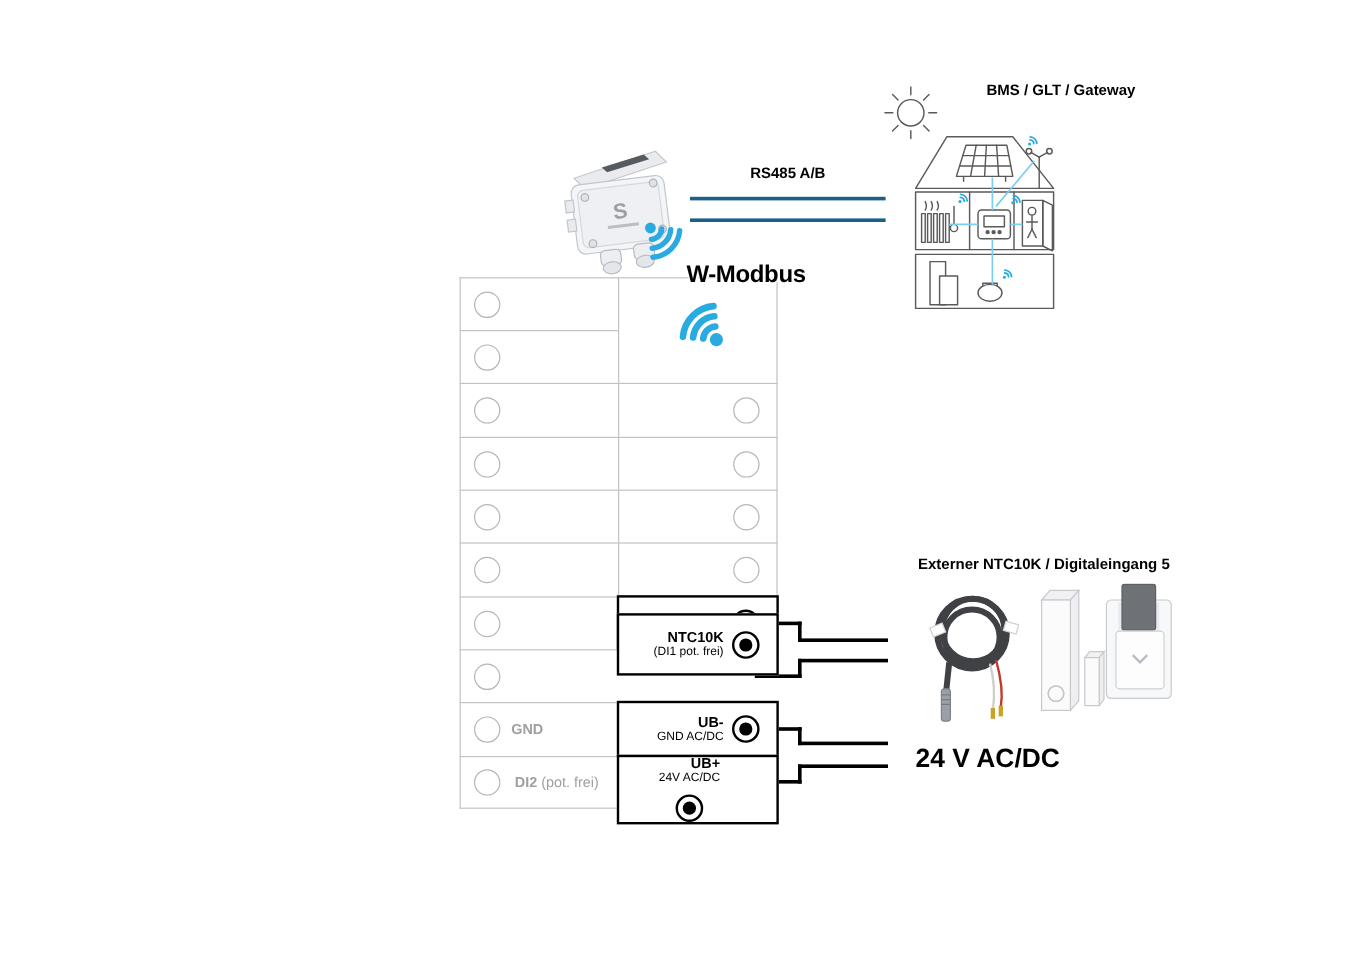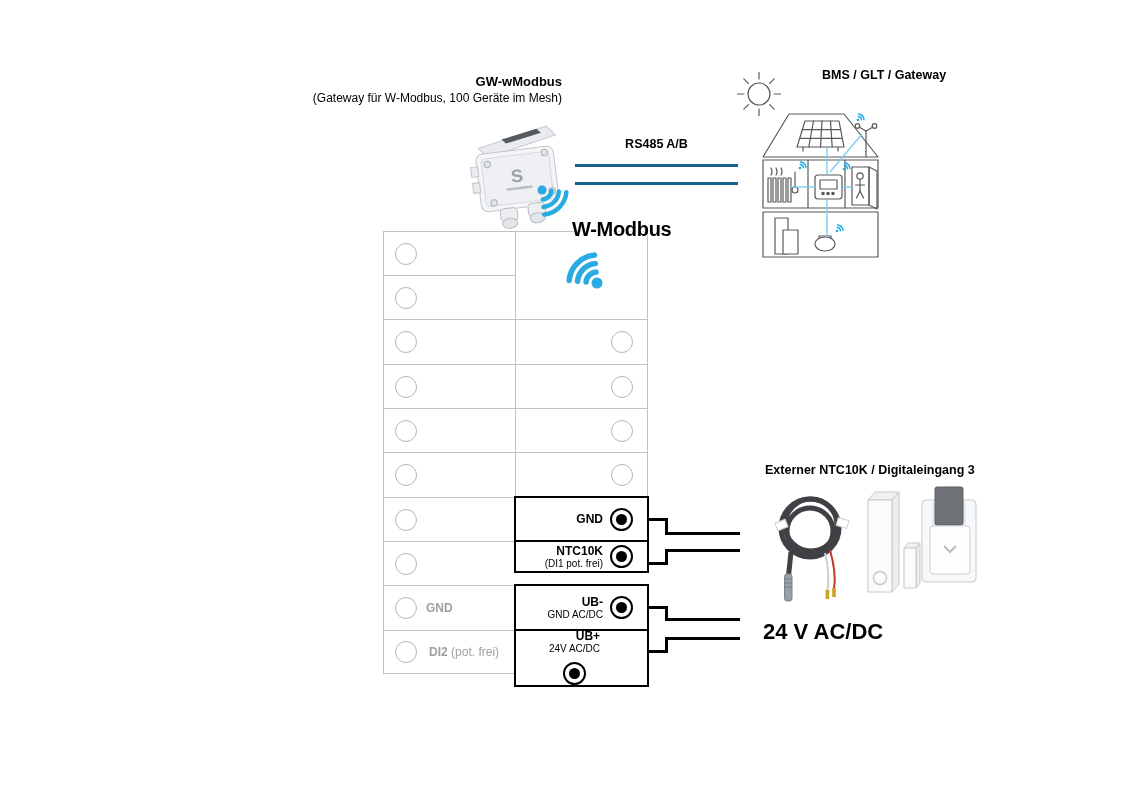--- a/index.html
+++ b/index.html
@@ -39,24 +39,20 @@
   .tsub{font-size:10px;font-weight:normal;}
   .tsub:empty{display:none;}
   
   .wire{position:absolute;background:#000;z-index:2;}
 </style>
 </head>
 <body>
 
 <div class="canvas">
 
-  <div class="abs gw-head">
-    <div class="gw-title">GW-wModbus</div>
-    <div class="gw-sub">(Gateway für W-Modbus, 100 Geräte im Mesh)</div>
-  </div>
 
   <svg class="abs" style="left:464px;top:114px;" width="106" height="118" viewBox="0 0 106 118">
     <g transform="rotate(-7 53 62)">
       <polygon points="18,30 88,16 96,26 26,40" fill="#e9ebee" stroke="#c5c9ce" stroke-width="1"></polygon>
       <polygon points="42,24 78,17.5 82,22 46,28.5" fill="#565b61"></polygon>
       <rect x="14" y="36" width="78" height="58" rx="7" fill="#f4f5f7" stroke="#c2c6cc"></rect>
       <rect x="19" y="41" width="68" height="48" rx="5" fill="#eef0f3" stroke="#d5d8dd"></rect>
       <rect x="8" y="48" width="7" height="10" fill="#e9ebee" stroke="#c2c6cc"></rect>
       <rect x="8" y="64" width="7" height="10" fill="#e9ebee" stroke="#c2c6cc"></rect>
       <circle cx="25" cy="47" r="3.2" fill="#dfe2e6" stroke="#aeb3ba"></circle>
@@ -266,21 +262,21 @@
 
   <div class="blackcell" style="top:496px;height:46px;">
     <div class="tlabel">
       <div>GND</div>
 
     </div>
     <span class="term">
         <span class="term-dot"></span>
       </span>
   </div>
-  <div class="blackcell" style="top:540px;height:33px;">
+  <div class="blackcell" style="top:511px;height:52px;">
     <div class="tlabel">
       <div>NTC10K</div>
       <div class="tsub">(DI1 pot. frei)</div>
     </div>
     <span class="term">
         <span class="term-dot"></span>
       </span>
   </div>
   <div class="blackcell" style="top:584px;height:47px;">
     <div class="tlabel">
@@ -310,21 +306,21 @@
   <div class="wire" style="left:665px;top:549px;width:75px;height:3px;"></div>
 
   <div class="wire" style="left:629px;top:606px;width:39px;height:3px;"></div>
   <div class="wire" style="left:665px;top:606px;width:3px;height:15px;"></div>
   <div class="wire" style="left:665px;top:618px;width:75px;height:3px;"></div>
 
   <div class="wire" style="left:629px;top:650px;width:39px;height:3px;"></div>
   <div class="wire" style="left:665px;top:637px;width:3px;height:16px;"></div>
   <div class="wire" style="left:665px;top:637px;width:75px;height:3px;"></div>
 
-  <div class="abs ext-label">Externer NTC10K / Digitaleingang 3</div>
+  <div class="abs ext-label">Externer NTC10K / Digitaleingang 5</div>
 
   <svg class="abs" style="left:758px;top:482px;" width="108" height="122" viewBox="0 0 108 122">
     <g fill="none" stroke="#3f4145" stroke-width="5">
       <circle cx="52" cy="46" r="29"></circle>
       <circle cx="53" cy="43" r="26"></circle>
       <circle cx="52" cy="49" r="23"></circle>
     </g>
     <rect x="18" y="39" width="11" height="8" fill="#fff" stroke="#d0d0d0" transform="rotate(-22 23.5 43)"></rect>
     <rect x="79" y="37" width="11" height="8" fill="#fff" stroke="#d0d0d0" transform="rotate(16 84.5 41)"></rect>
     <path d="M33 70 L30.5 94" stroke="#3f4145" stroke-width="5" fill="none"></path>

